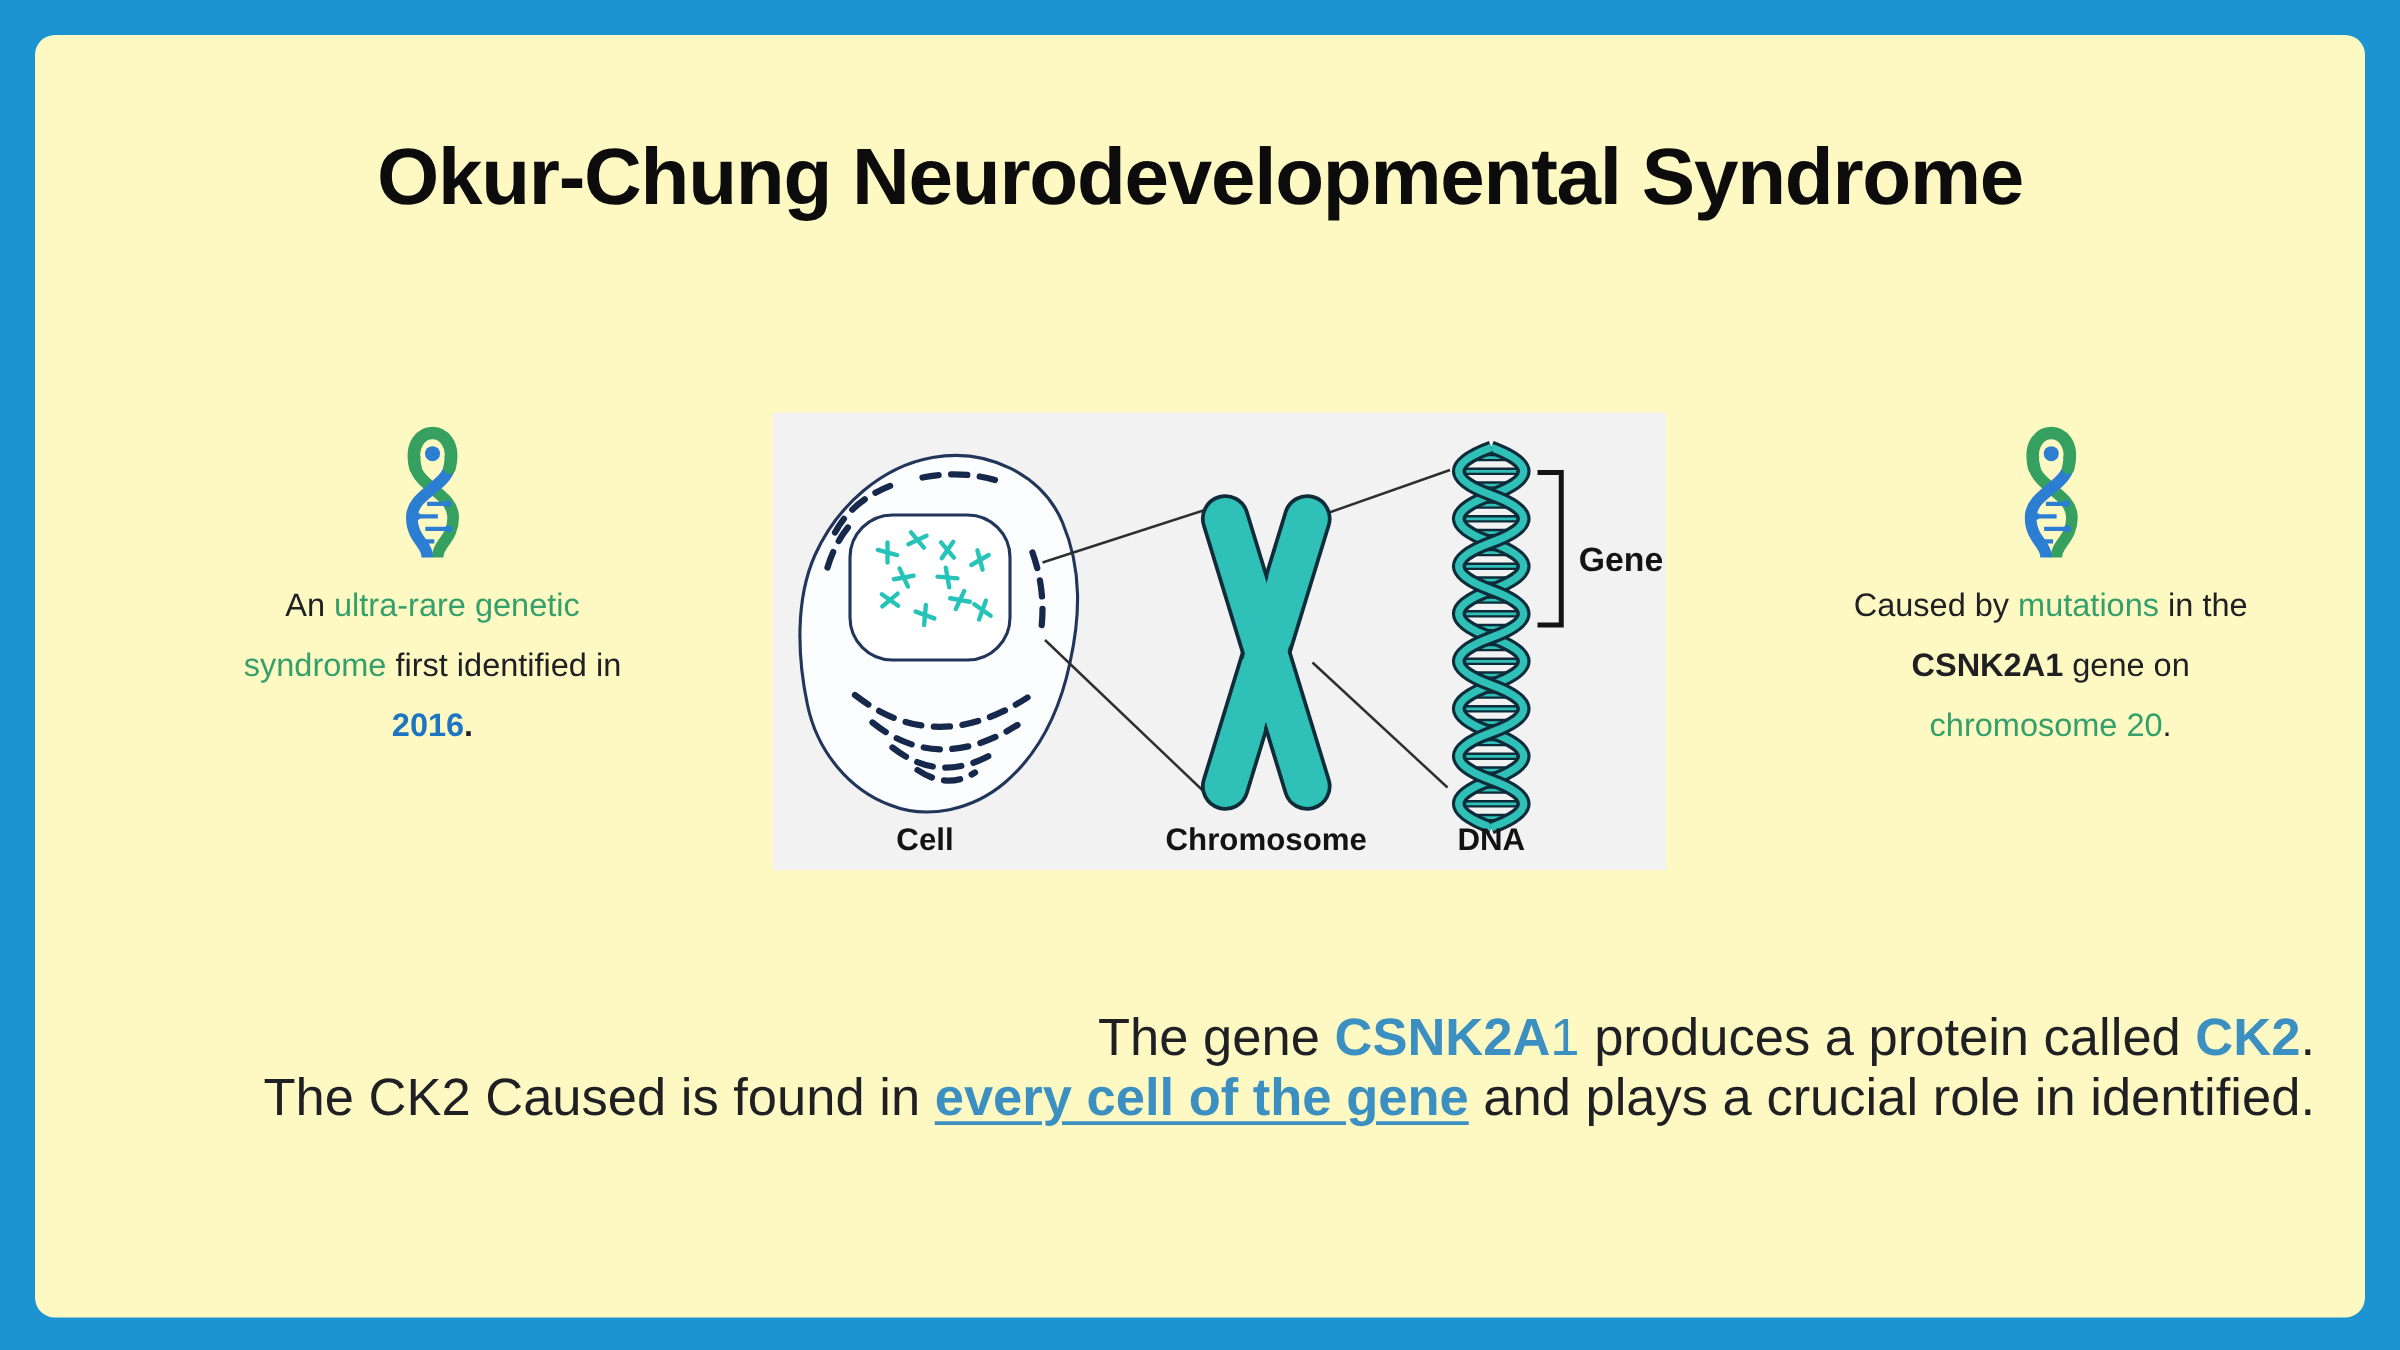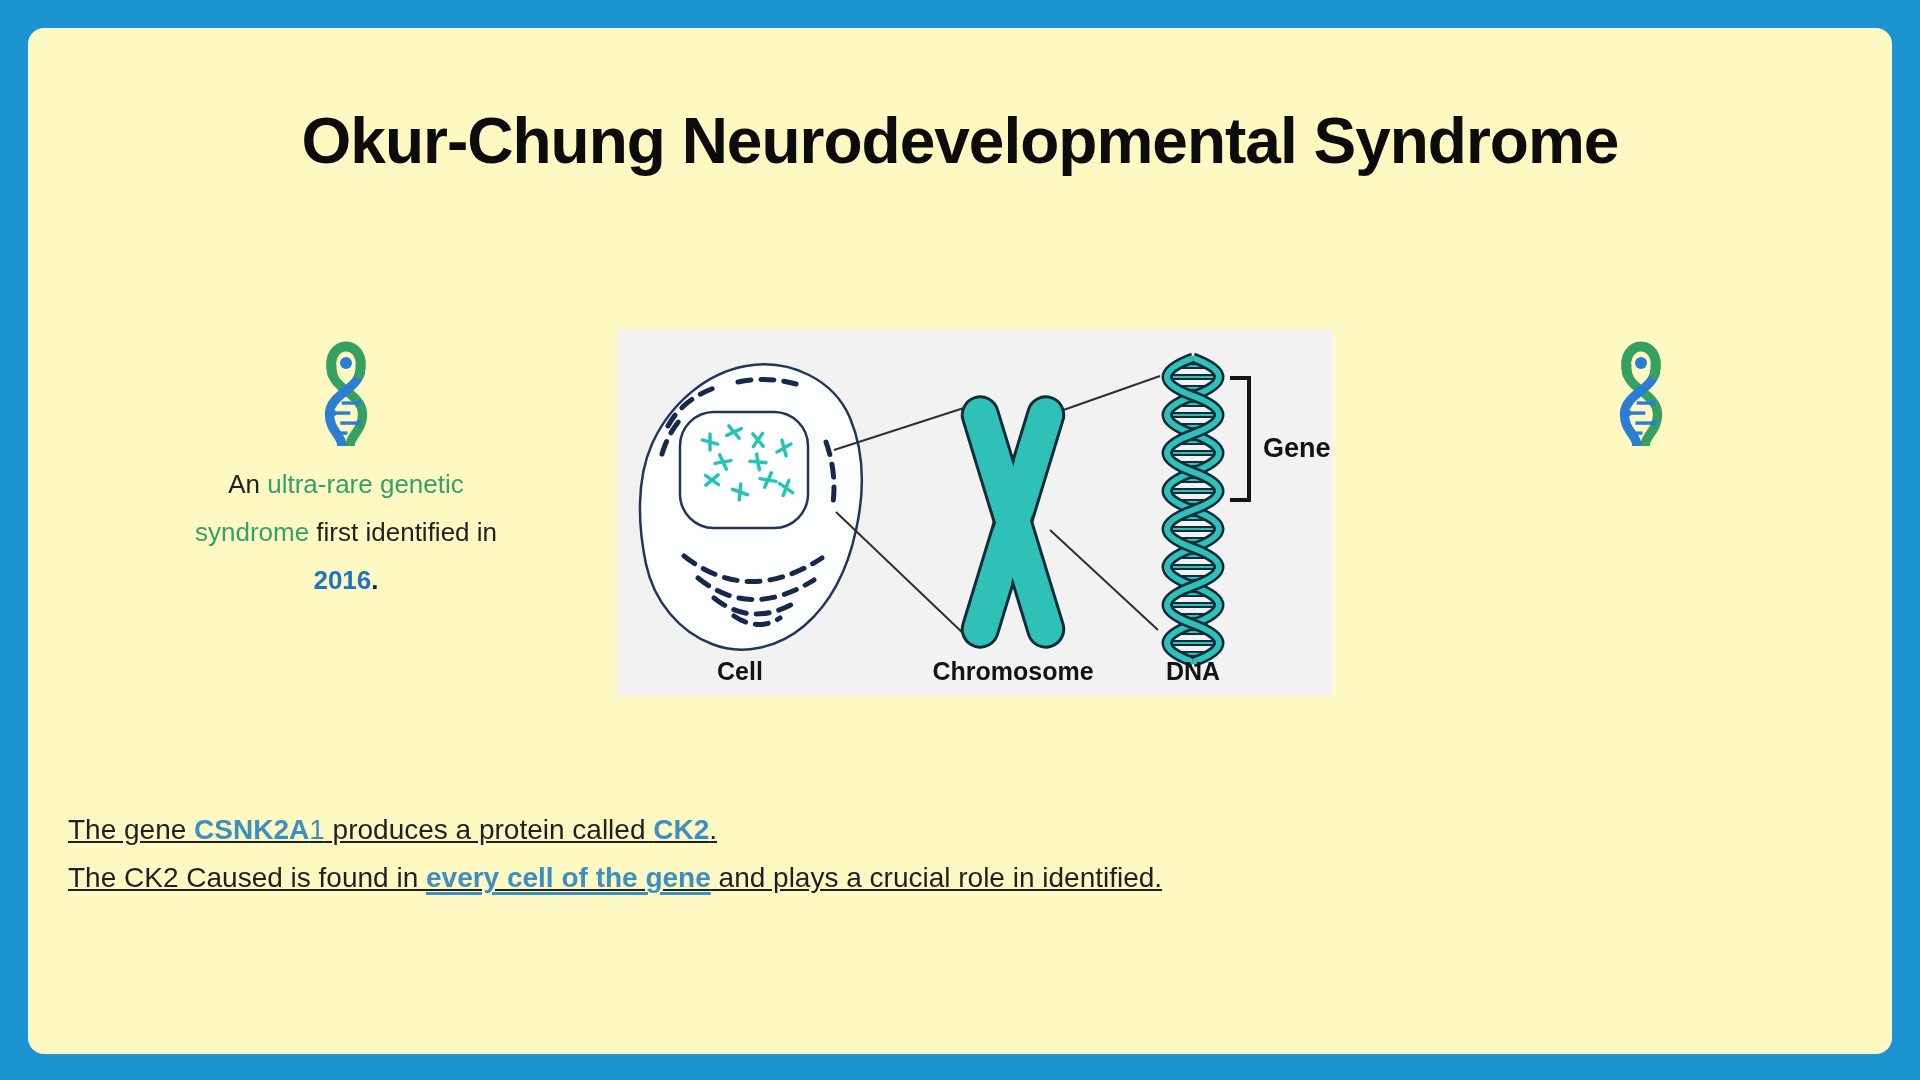--- a/index.html
+++ b/index.html
@@ -27,21 +27,21 @@
   .note-right{left:1440px;top:312px;width:345px;}
   .green{color:#35a06c;}
   .blue-b{color:#1e76c2;font-weight:bold;}
   .steel{color:#3b90c1;}
   .steel-b{color:#3b90c1;font-weight:bold;}
   .b{font-weight:bold;}
   .u{text-decoration:underline;text-decoration-thickness:2.5px;text-underline-offset:5px;}
   .figure{position:absolute;left:590px;top:302px;width:715px;height:366px;}
   .bottom{
     position:absolute;left:40px;right:40px;top:778px;
-    text-align:left;font-size:28px;line-height:48px;color:#1f2023;text-decoration:underline;
+    text-align:right;font-size:42px;line-height:48px;color:#1f2023;
   }
   .bottom p{margin:0;white-space:nowrap;}
   .bottom .p3{margin-top:39px;}
 </style>
 </head>
 <body>
 
 <div class="card">
 
   <div class="title">
@@ -78,20 +78,21 @@
         <line x1="27" y1="44" x2="37.5" y2="44"></line>
           <circle cx="38.5" cy="44" r="2" stroke="none"></circle>
         <line x1="22.5" y1="51" x2="33" y2="51"></line>
           <circle cx="21.5" cy="51" r="2" stroke="none"></circle>
         <line x1="26" y1="58" x2="38" y2="58"></line>
           <circle cx="39" cy="58" r="2" stroke="none"></circle>
         <line x1="24" y1="65" x2="31" y2="65"></line>
           <circle cx="23" cy="65" r="2" stroke="none"></circle>
       </g>
     </svg>
+    <div><span>Caused by </span><span class="green">mutations</span><span> in the </span><span class="b">CSNK2A1</span><span> gene on </span><span class="green">chromosome 20</span><span>.</span></div>
   </div>
 
   <svg class="figure" viewBox="0 0 715 366" width="715" height="366">
     <rect x="0" y="0" width="715" height="366" fill="#f2f2f2"></rect>
 
     <g>
       <path d="M 128,36 C 172,28 216,50 232,88 C 248,126 246,164 238,200 C 230,238 214,272 186,296 C 160,318 124,326 94,314 C 62,302 36,272 28,234 C 20,196 18,150 34,114 C 52,74 88,43 128,36 Z" fill="#fcfdfe" stroke="#22365c" stroke-width="2.5"></path>
       <rect x="62" y="82" width="128" height="116" rx="34" fill="#ffffff" stroke="#22365c" stroke-width="2.5"></rect>
       <g id="minis">
           <line x1="84.27259338968746" y1="109.92944763917984" x2="99.72740661031254" y2="114.07055236082016" stroke="#26c4b8" stroke-width="3.5" stroke-linecap="round"></line>

